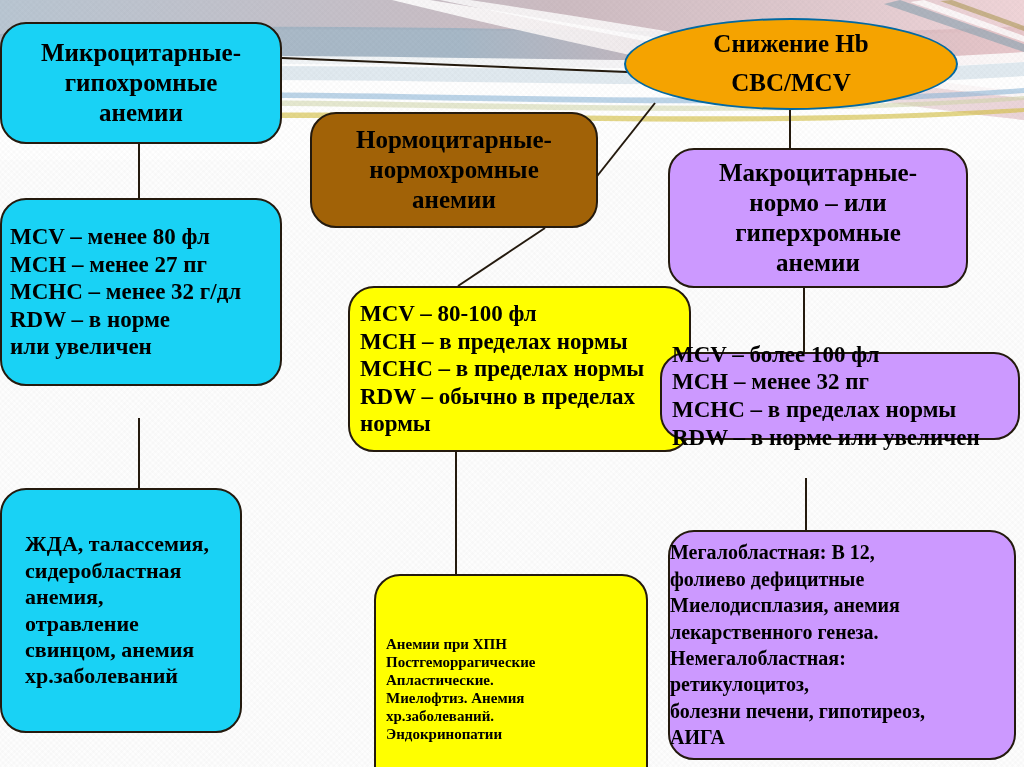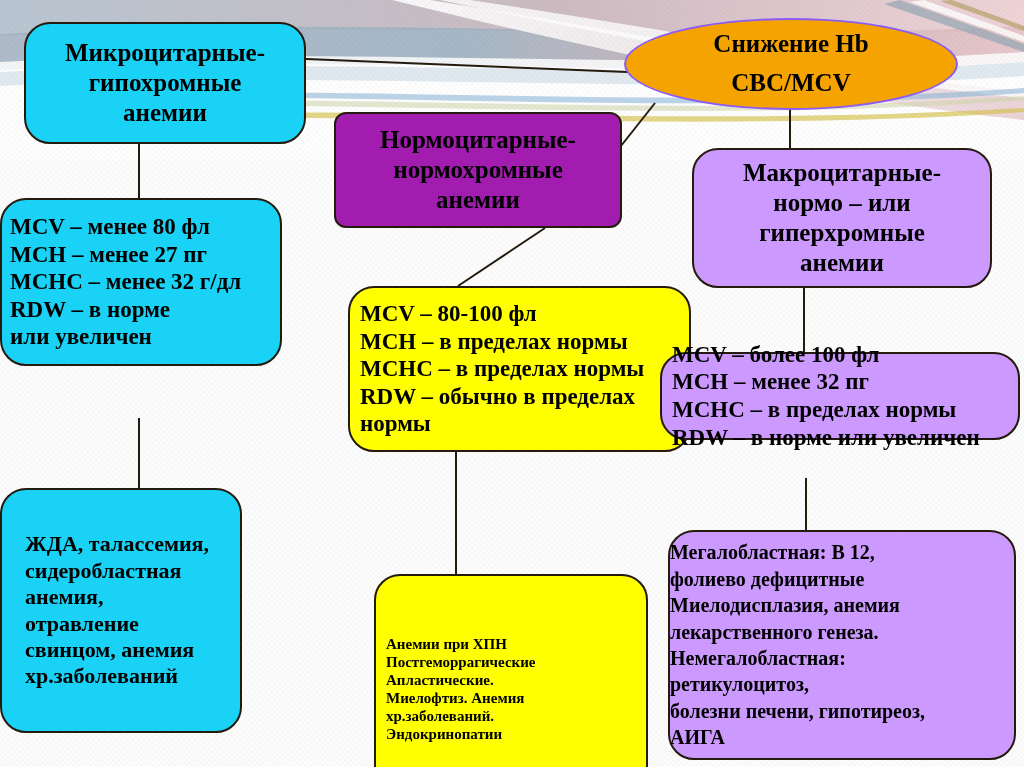--- a/index.html
+++ b/index.html
@@ -49,45 +49,44 @@
     color: #000000;
     line-height: 1.2;
     white-space: pre-line;
   }
   .node.center {
     display: flex;
     flex-direction: column;
     align-items: center;
     justify-content: center;
     text-align: center;
-    margin-left: 24px;
   }
   .node.left {
     display: flex;
     flex-direction: column;
     justify-content: center;
     text-align: left;
   }
   .ellipse {
     position: absolute;
     box-sizing: border-box;
-    border: 2px solid #8b5cf6;
+    border: 2px solid #0369a1;
     border-radius: 50%;
     display: flex;
     flex-direction: column;
     align-items: center;
     justify-content: center;
     text-align: center;
     font-weight: bold;
     color: #000000;
     white-space: pre-line;
     line-height: 1.55;
   }
   .cyan   { background: #19d2f5; }
-  .olive  { background: #a21caf; border-radius: 12px; }
+  .olive  { background: #a16207; }
   .yellow { background: #ffff00; margin-left: 48px; }
   .purple { background: #cc99ff; }
   .orange { background: #f5a300; }
 </style>
 </head>
 <body>
 
 <div id="slide">
 
   <svg id="bg-decor" viewBox="0 0 1024 160">
@@ -149,21 +148,21 @@
     </g>
   </svg>
 
   <div class="ellipse orange" style="left:624px; top:18px; width:334px; height:92px; font-size:25px;">Снижение Hb
 CBC/MCV</div>
 
   <div class="node cyan center" style="left:0px; top:22px; width:282px; height:122px; font-size:25px;">Микроцитарные-
 гипохромные
 анемии</div>
 
-  <div class="node cyan left" style="left:0px; top:198px; width:282px; height:168px; font-size:23px; padding-left:8px;">MCV – менее 80 фл
+  <div class="node cyan left" style="left:0px; top:198px; width:282px; height:188px; font-size:23px; padding-left:8px;">MCV – менее 80 фл
 MCH – менее 27 пг
 MCHC – менее 32 г/дл
 RDW – в норме
 или увеличен</div>
 
   <div class="node cyan left" style="left:0px; top:488px; width:242px; height:245px; font-size:22px; padding-left:23px;">ЖДА, талассемия,
 сидеробластная
 анемия,
 отравление
 свинцом, анемия

